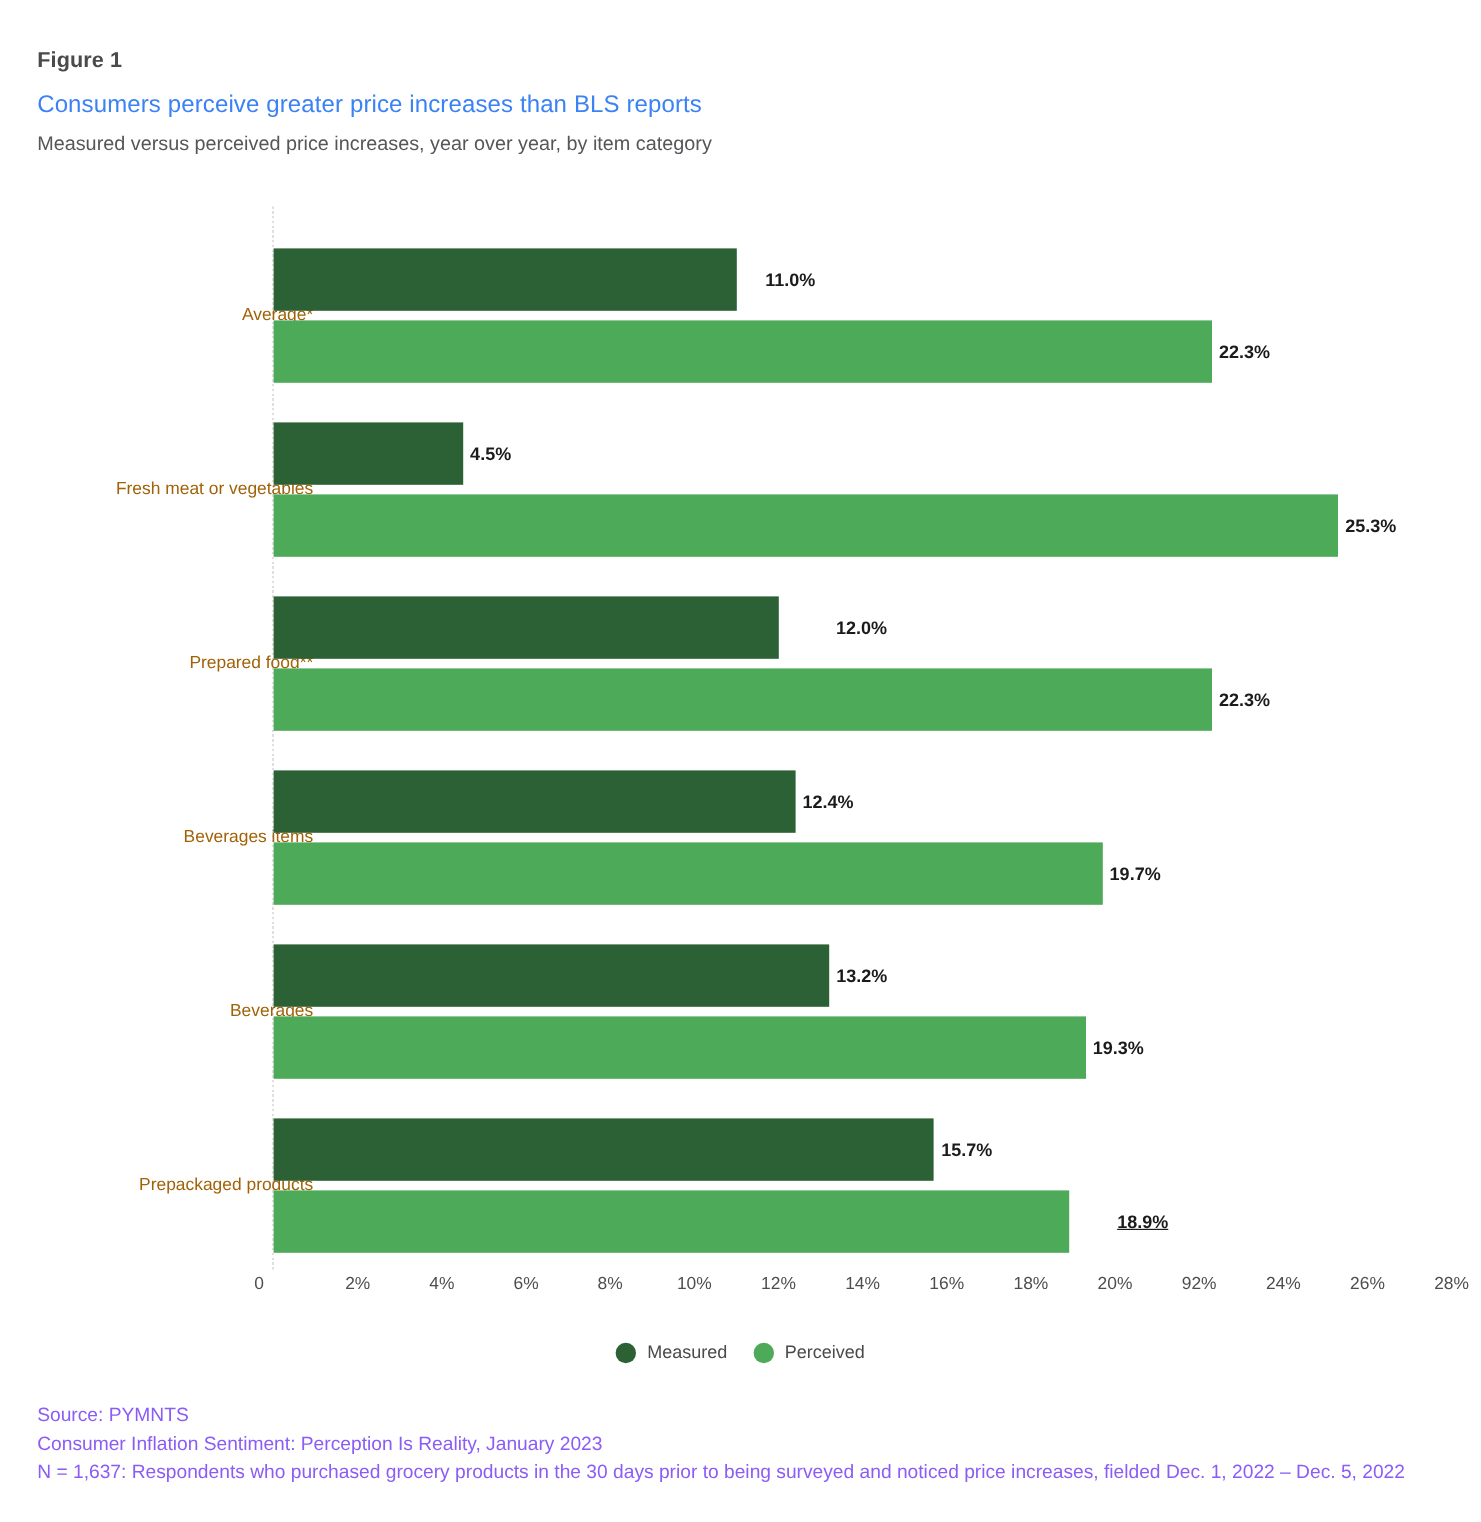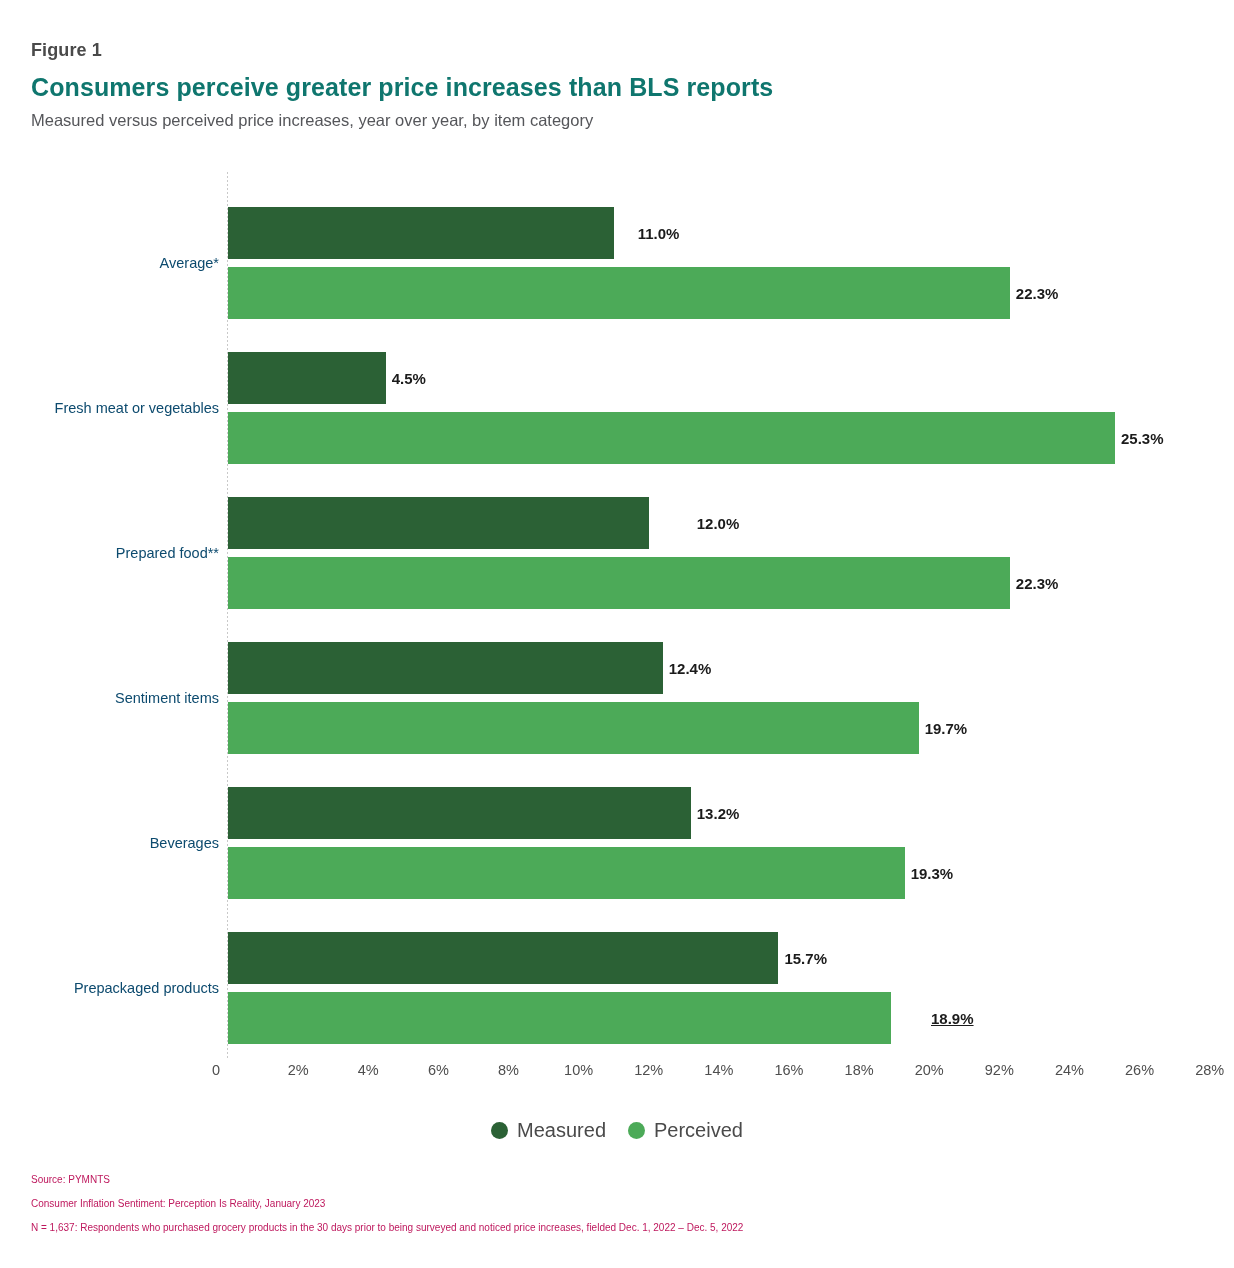--- a/index.html
+++ b/index.html
@@ -24,23 +24,23 @@
     width: 1170px;
   }
   .fig-label {
     font-size: 18px;
     font-weight: bold;
     color: #4a4a4a;
     letter-spacing: .1px;
     line-height: 24px;
   }
   .fig-title {
-    font-size: 25px;
-    font-weight: bold;
-    color: #0f766e;
+    font-size: 20px;
+    font-weight: normal;
+    color: #3b82f6;
     line-height: 26px;
     margin-top: 12px;
     letter-spacing: .1px;
   }
   .fig-subtitle {
     font-size: 16.5px;
     font-weight: normal;
     color: #55565a;
     line-height: 24px;
     margin-top: 8px;
@@ -62,24 +62,24 @@
     height: 886px;
     background: repeating-linear-gradient(
       to bottom,
       #c9c9c9 0px, #c9c9c9 2px,
       #ffffff 2px, #ffffff 4px
     );
   }
 
   .cat-label {
     position: absolute;
-    right: 1015px;           
+    right: 973px;           
     text-align: right;
     font-size: 14.5px;
-    color: #0c4a6e;
+    color: #a16207;
     line-height: 18px;
     white-space: nowrap;
     transform: translateY(-50%);
   }
 
   .bar {
     position: absolute;
     left: 228px;
     height: 52px;
     border-radius: 0;
@@ -133,55 +133,55 @@
     align-items: center;
     gap: 9px;
   }
   .legend-dot {
     width: 17px;
     height: 17px;
     border-radius: 50%;
     display: block;
   }
   .legend-label {
-    font-size: 20px;
+    font-size: 15px;
     color: #4a4a4a;
     white-space: nowrap;
   }
 
   
   .footer {
     position: absolute;
     left: 31px;
     top: 1168px;
     width: 1180px;
   }
   .footer-line {
-    font-size: 10px;
-    color: #be185d;
+    font-size: 16px;
+    color: #8b5cf6;
     line-height: 24px;
     white-space: nowrap;
   }
 </style>
 </head>
 <body>
 
 <div class="header">
   <div class="fig-label">Figure 1</div>
   <div class="fig-title">Consumers perceive greater price increases than BLS reports</div>
   <div class="fig-subtitle">Measured versus perceived price increases, year over year, by item category</div>
 </div>
 
 <div class="plot">
   <div class="axis-line"></div>
   <div id="categories-layer">
       <div class="cat-label" style="top: 263px;">Average*</div>
       <div class="cat-label" style="top: 408px;">Fresh meat or vegetables</div>
       <div class="cat-label" style="top: 553px;">Prepared food**</div>
-      <div class="cat-label" style="top: 698px;">Sentiment items</div>
+      <div class="cat-label" style="top: 698px;">Beverages items</div>
       <div class="cat-label" style="top: 843px;">Beverages</div>
       <div class="cat-label" style="top: 988px;">Prepackaged products</div>
     </div>
   <div id="bars-layer">
       <div class="bar measured" style="top: 207px; width: 385.66px; background: rgb(43, 97, 53);"></div>
       <div class="bar-value" style="top: 207px; left: 613.66px; padding-left: 24px;">11.0%</div>
       <div class="bar perceived" style="top: 267px; width: 781.838px; background: rgb(76, 170, 88);"></div>
       <div class="bar-value" style="top: 267px; left: 1009.84px;">22.3%</div>
       <div class="bar measured" style="top: 352px; width: 157.77px; background: rgb(43, 97, 53);"></div>
       <div class="bar-value" style="top: 352px; left: 385.77px;">4.5%</div>

